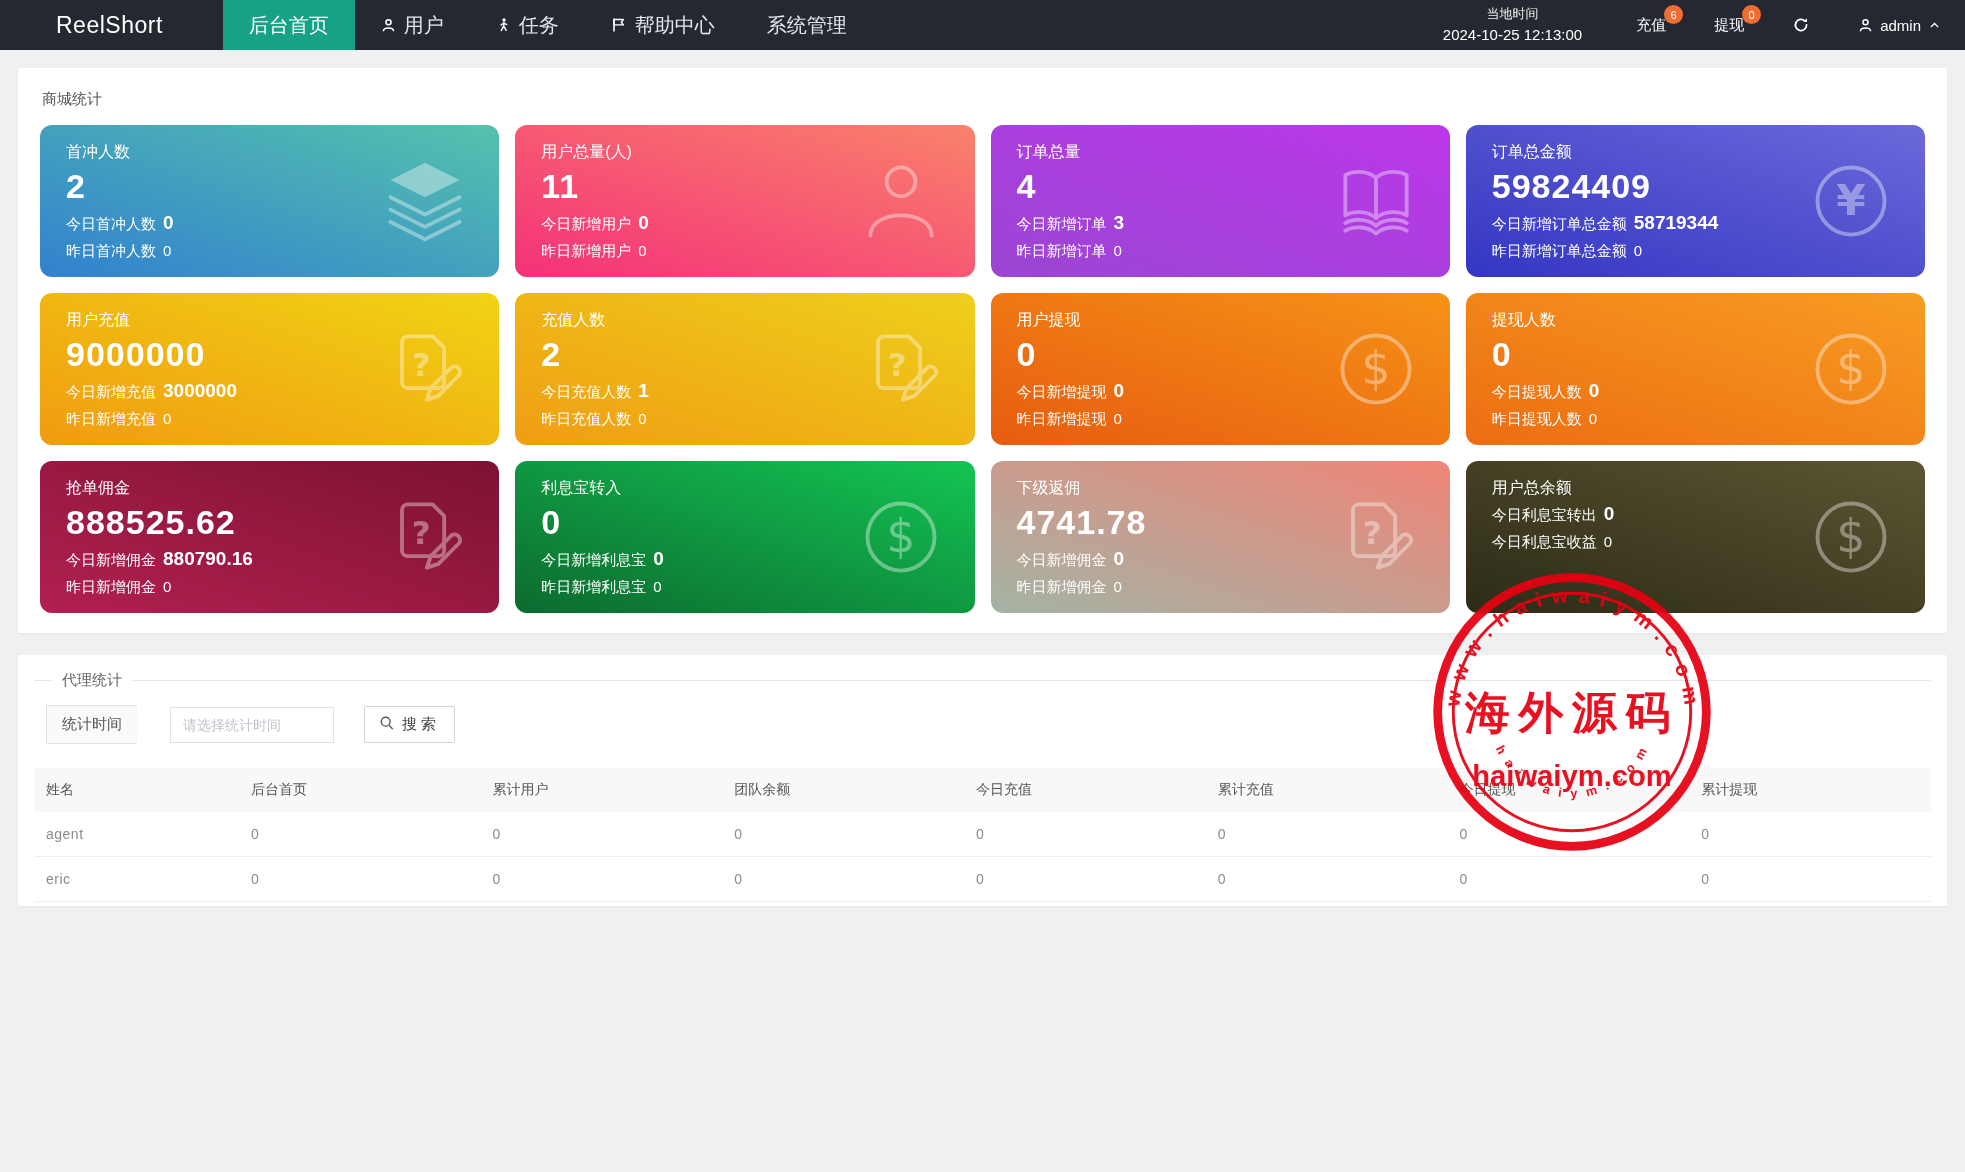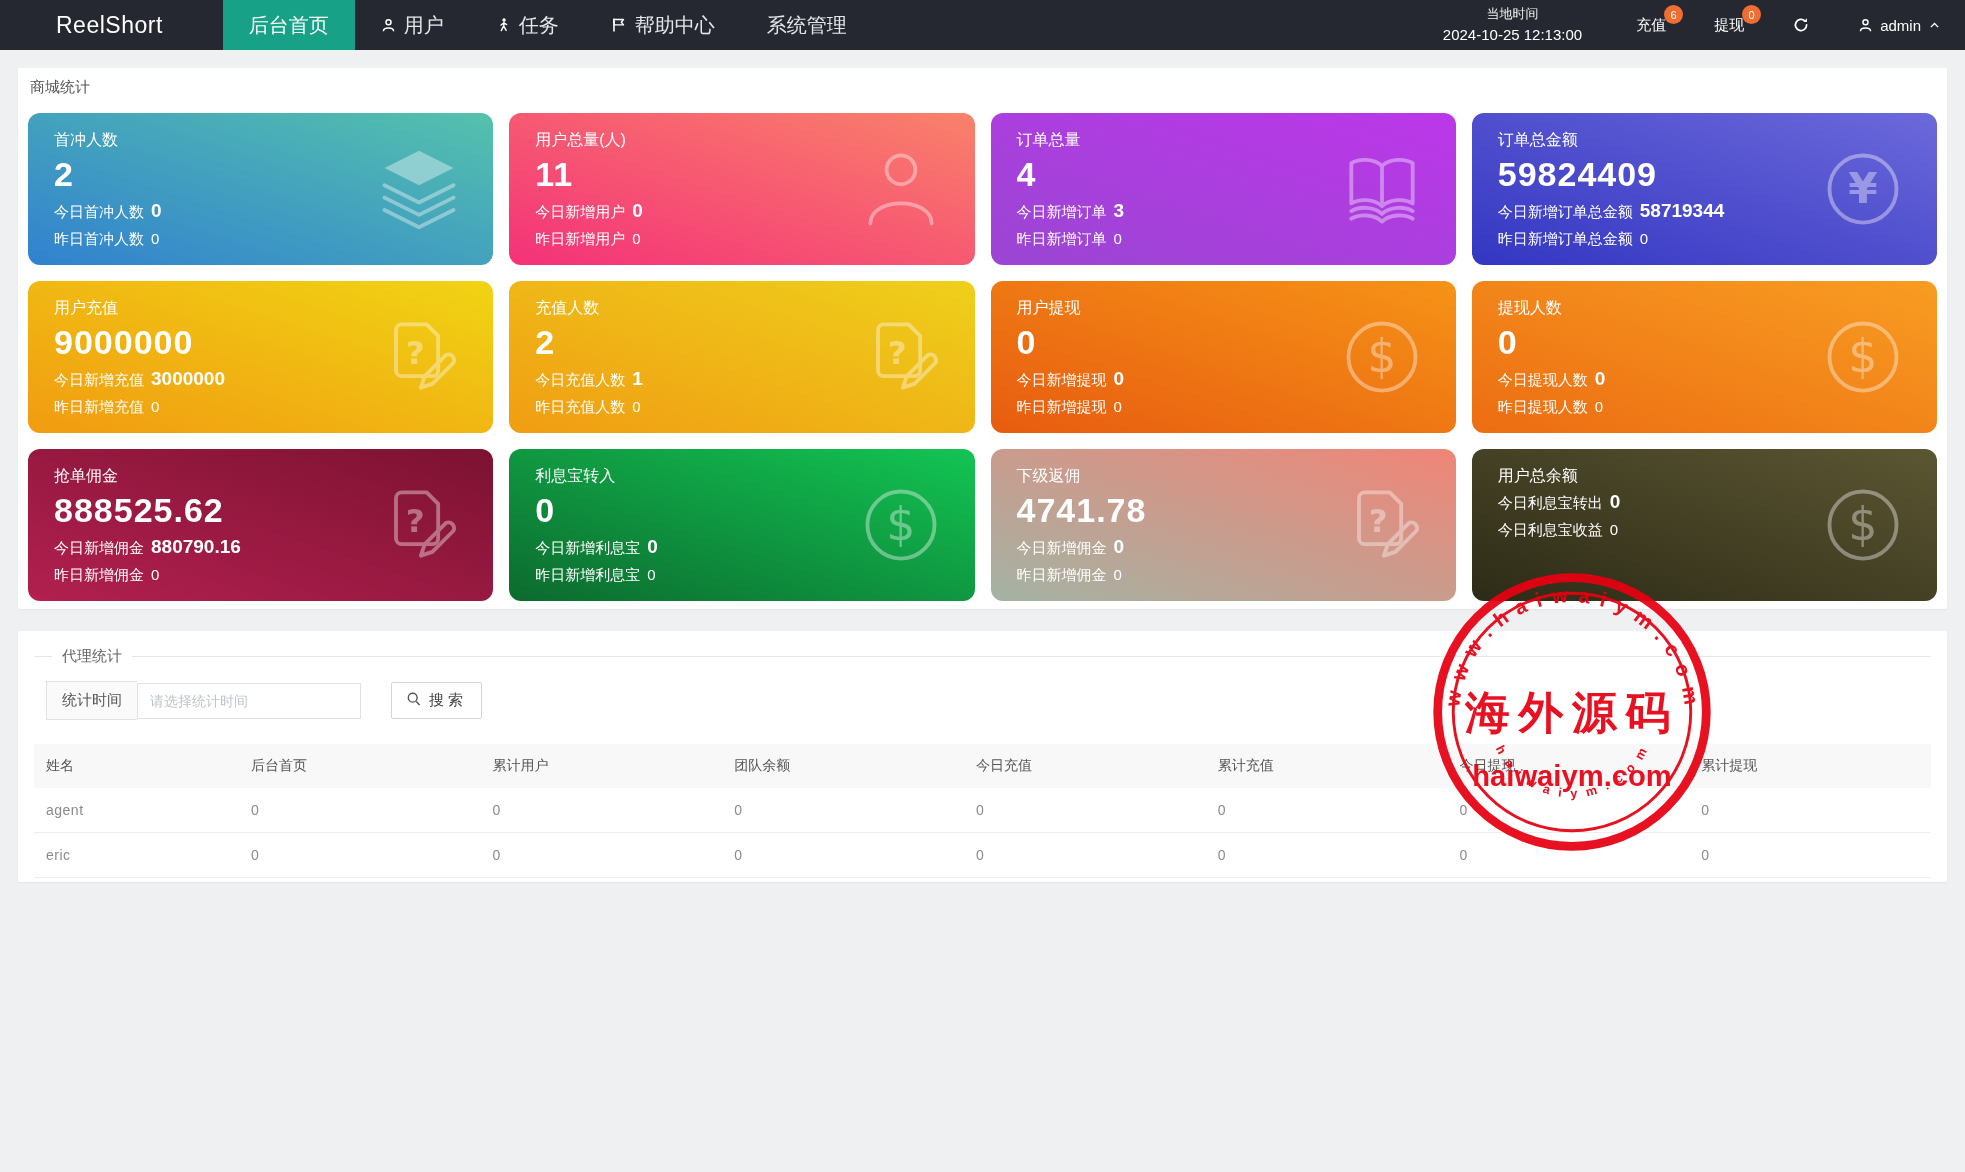--- a/index.html
+++ b/index.html
@@ -16,21 +16,21 @@
   .nav-right { margin-left:auto; display:flex; align-items:stretch; }
   .time-block { display:flex; flex-direction:column; justify-content:center; text-align:center; padding:0 30px; line-height:1.5; }
   .time-label { font-size:13px; color:#f2f2f2; }
   .time-value { font-size:15px; color:#fff; }
   .nav-btn { position:relative; display:flex; align-items:center; gap:7px; padding:0 24px; font-size:15px; cursor:pointer; }
   .badge { position:absolute; top:5px; right:7px; min-width:19px; height:19px; padding:0 4px;
            background:#f06e33; color:#fff; font-size:11px; border-radius:10px;
            display:flex; align-items:center; justify-content:center; }
 
   
-  .panel { background:#fff; margin:0 18px; padding:0; border-radius:2px; box-shadow:0 1px 2px rgba(0,0,0,.05); }
+  .panel { background:#fff; margin:0 18px; padding:12px; border-radius:2px; box-shadow:0 1px 2px rgba(0,0,0,.05); }
   .panel-stats { margin-top:18px; }
   .panel-title { font-size:15px; color:#555; padding:10px 12px 16px; }
 
   
   .cards-grid { display:grid; grid-template-columns:repeat(4,1fr); gap:16px; padding:0 10px 8px; }
   .stat-card { position:relative; height:152px; border-radius:12px; color:#fff; padding:17px 26px; overflow:hidden; }
   .card-title { font-size:16px; margin-bottom:4px; }
   .card-value { font-size:34px; font-weight:bold; letter-spacing:1px; margin-bottom:6px; }
   .card-value.small { font-size:21px; letter-spacing:.5px; margin:7px 0 11px; }
   .card-line { font-size:15px; margin-bottom:8px; }
@@ -38,21 +38,21 @@
   .card-line .v { font-size:15px; margin-left:7px; }
   .card-icon { position:absolute; right:28px; top:50%; transform:translateY(-50%); width:92px; height:92px; opacity:.38; }
   .card-icon svg { width:100%; height:100%; }
 
   
   .panel-agent { margin-top:22px; padding:16px 16px 4px; }
   fieldset { border:none; border-top:1px solid #e7e7e7; padding:0; }
   legend { font-size:15px; color:#666; padding:0 10px; margin-left:18px; }
   .form-row { display:flex; align-items:center; margin:15px 0 18px 12px; }
   .input-label { background:#fafafa; border:1px solid #e2e2e2; border-right:none; padding:9px 15px; font-size:15px; color:#555; white-space:nowrap; }
-  .time-input { border:1px solid #e2e2e2; padding:9px 12px; font-size:14px; width:224px; color:#0c4a6e; outline:none; }
+  .time-input { border:1px solid #e2e2e2; padding:9px 12px; font-size:14px; width:164px; color:#0c4a6e; outline:none;margin-left:33px; }
   .time-input::placeholder { color:#c0c4cc; }
   .search-btn { margin-left:30px; display:flex; align-items:center; gap:7px; background:#fff; border:1px solid #d4d4d4;
                 border-radius:2px; padding:8px 14px; font-size:15px; color:#444; letter-spacing:4px; cursor:pointer; }
   .search-btn svg { flex:0 0 auto; }
 
   table { width:100%; border-collapse:collapse; margin-top:6px; }
   thead th { background:#f8f8f9; text-align:left; font-weight:normal; color:#555; font-size:14px; padding:13px 12px; }
   tbody td { color:#8b8b8b; font-size:14px; letter-spacing:.5px; padding:14px 12px; border-bottom:1px solid #eee; }
 
   

